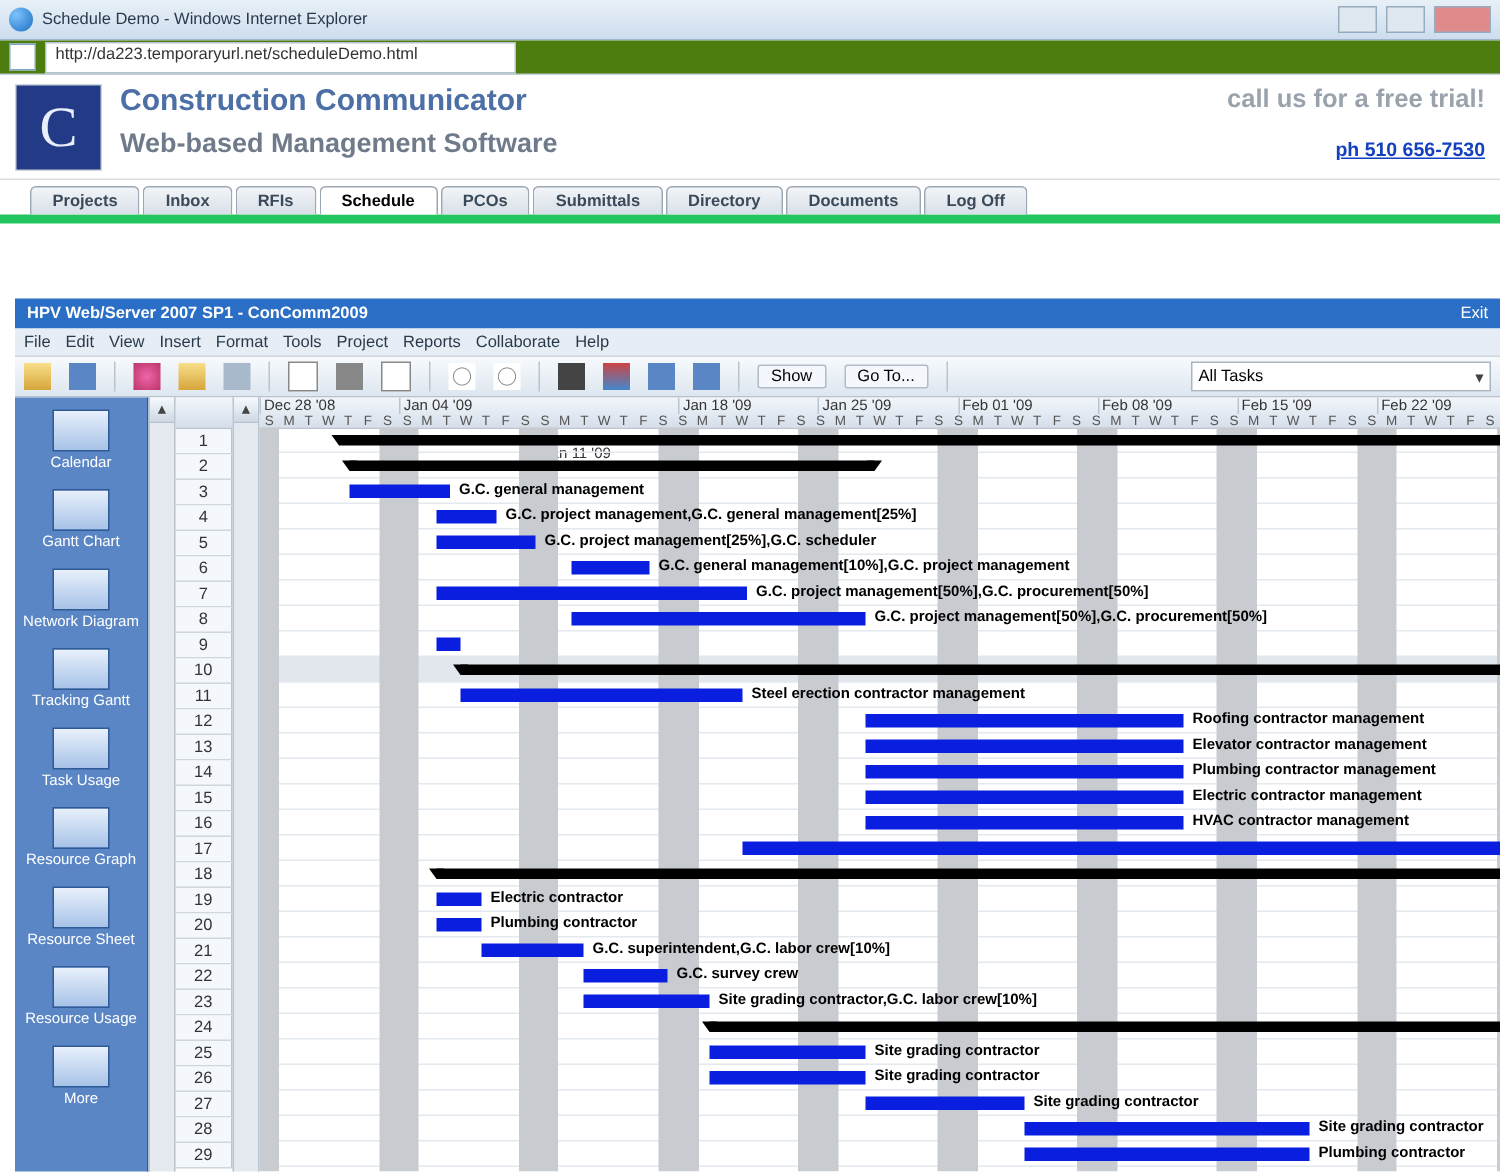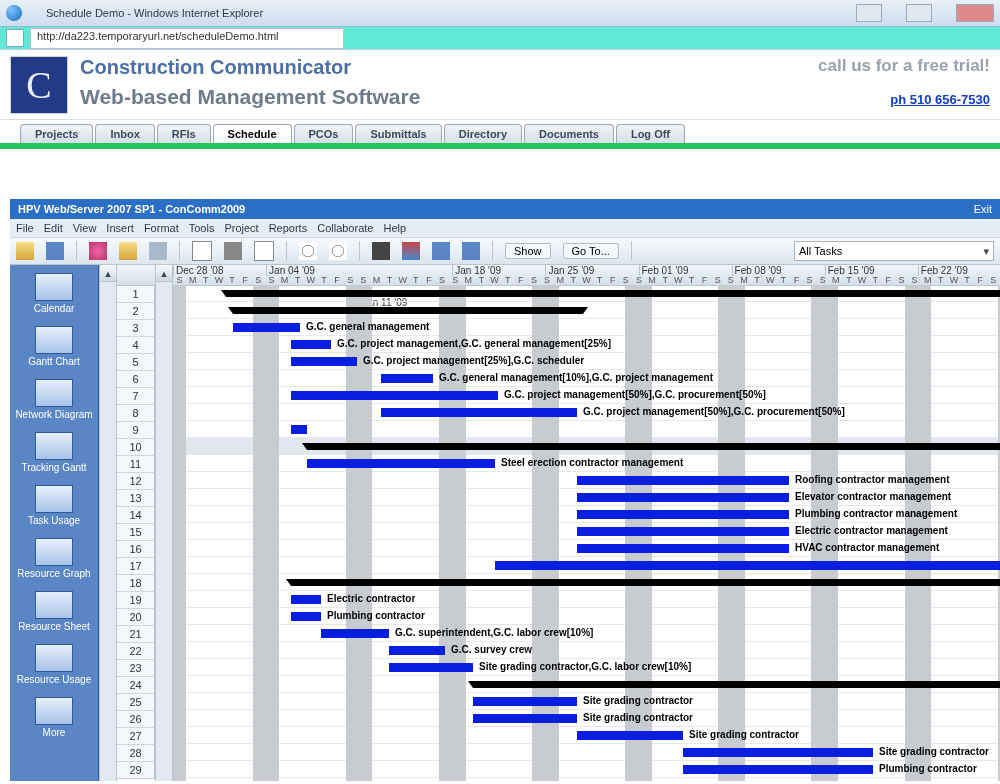--- a/index.html
+++ b/index.html
@@ -1,28 +1,28 @@
 <!DOCTYPE html>
 <html><head>
 <meta charset="utf-8">
 <style>
 html,body{margin:0;padding:0;font-family:"Segoe UI",Tahoma,Arial,sans-serif;font-size:11px;background:#fff;overflow:hidden}
 body{width:1000px;height:784px}
-.titlebar{height:26px;background:linear-gradient(#e8f0f7,#cdddee);border-bottom:1px solid #9db6ce;display:flex;align-items:center;padding:0 6px;gap:24px;color:#2b3a4a}
+.titlebar{height:26px;background:linear-gradient(#e8f0f7,#cdddee);border-bottom:1px solid #9db6ce;display:flex;align-items:center;padding:0 6px;gap:6px;color:#2b3a4a}
 .titlebar .ie{width:16px;height:16px;border-radius:50%;background:radial-gradient(circle at 30% 30%,#7ec3ff,#1a6fc0)}
 .titlebar .wmin{width:24px;height:16px;background:#dfe7ef;border:1px solid #98acc0;margin-left:auto}
 .titlebar .wmax{width:24px;height:16px;background:#dfe7ef;border:1px solid #98acc0}
 .titlebar .wclose{width:36px;height:16px;background:#e08b8b;border:1px solid #98acc0}
-.addrbar{height:22px;background:#5eead4;border-bottom:1px solid #c4cfdb;display:flex;align-items:center;padding:0 6px;gap:6px}
+.addrbar{height:22px;background:#4d7c0f;border-bottom:1px solid #c4cfdb;display:flex;align-items:center;padding:0 6px;gap:6px}
 .addrbar .pageicon{width:16px;height:16px;background:#fff;border:1px solid #7fa6c9;position:relative}
 .addrbar .url{background:#fff;border:1px solid #b6c2cf;padding:1px 6px;height:17px;width:300px;color:#333}
 .hdr{height:63px;border-bottom:1px solid #d9dee3;padding:6px 10px 0 10px;display:flex}
 .logo{width:56px;height:56px;border:1px solid #cdd3da;background:#233b87;display:flex;align-items:center;justify-content:center;color:#e8eefc;font-size:38px;font-family:Georgia,serif;margin-right:12px}
 .hdrtext h1{margin:0;color:#4c6fa5;font-size:20px;font-weight:bold}
-.hdrtext .sub{margin-top:6px;color:#6f7b8a;font-size:21px;font-weight:bold}
+.hdrtext .sub{margin-top:6px;color:#6f7b8a;font-size:18px;font-weight:bold}
 .hdrright{margin-left:auto;text-align:right}
 .hdrright .call{color:#9aa3ad;font-size:17px;font-weight:bold}
 .hdrright .ph{color:#1440c0;text-decoration:underline;font-size:13px;font-weight:bold;display:block;margin-top:16px}
 .tabsrow{padding:4px 10px 0 20px;display:flex;gap:2px}
 .tab{border:1px solid #9ba7b3;border-bottom:none;padding:3px 14px;background:linear-gradient(#f2f5f8,#d8dfe7);border-radius:4px 4px 0 0;color:#3a4a5a;font-weight:bold;cursor:pointer}
 .tab.active{background:#fff;color:#000}
 .contentouter{border-top:6px solid #22c55e;padding-top:50px;padding-left:10px}
 .apptitle{height:20px;background:#2a6ec5;color:#fff;display:flex;align-items:center;padding:0 8px;font-weight:bold}
 .apptitle .exit{margin-left:auto;font-weight:normal;cursor:pointer}
 .menubar{height:18px;background:#e6edf5;display:flex;align-items:center;padding:0 6px;gap:10px;font-size:11px;color:#2b3a4a;border-bottom:1px solid #cfd6de}

